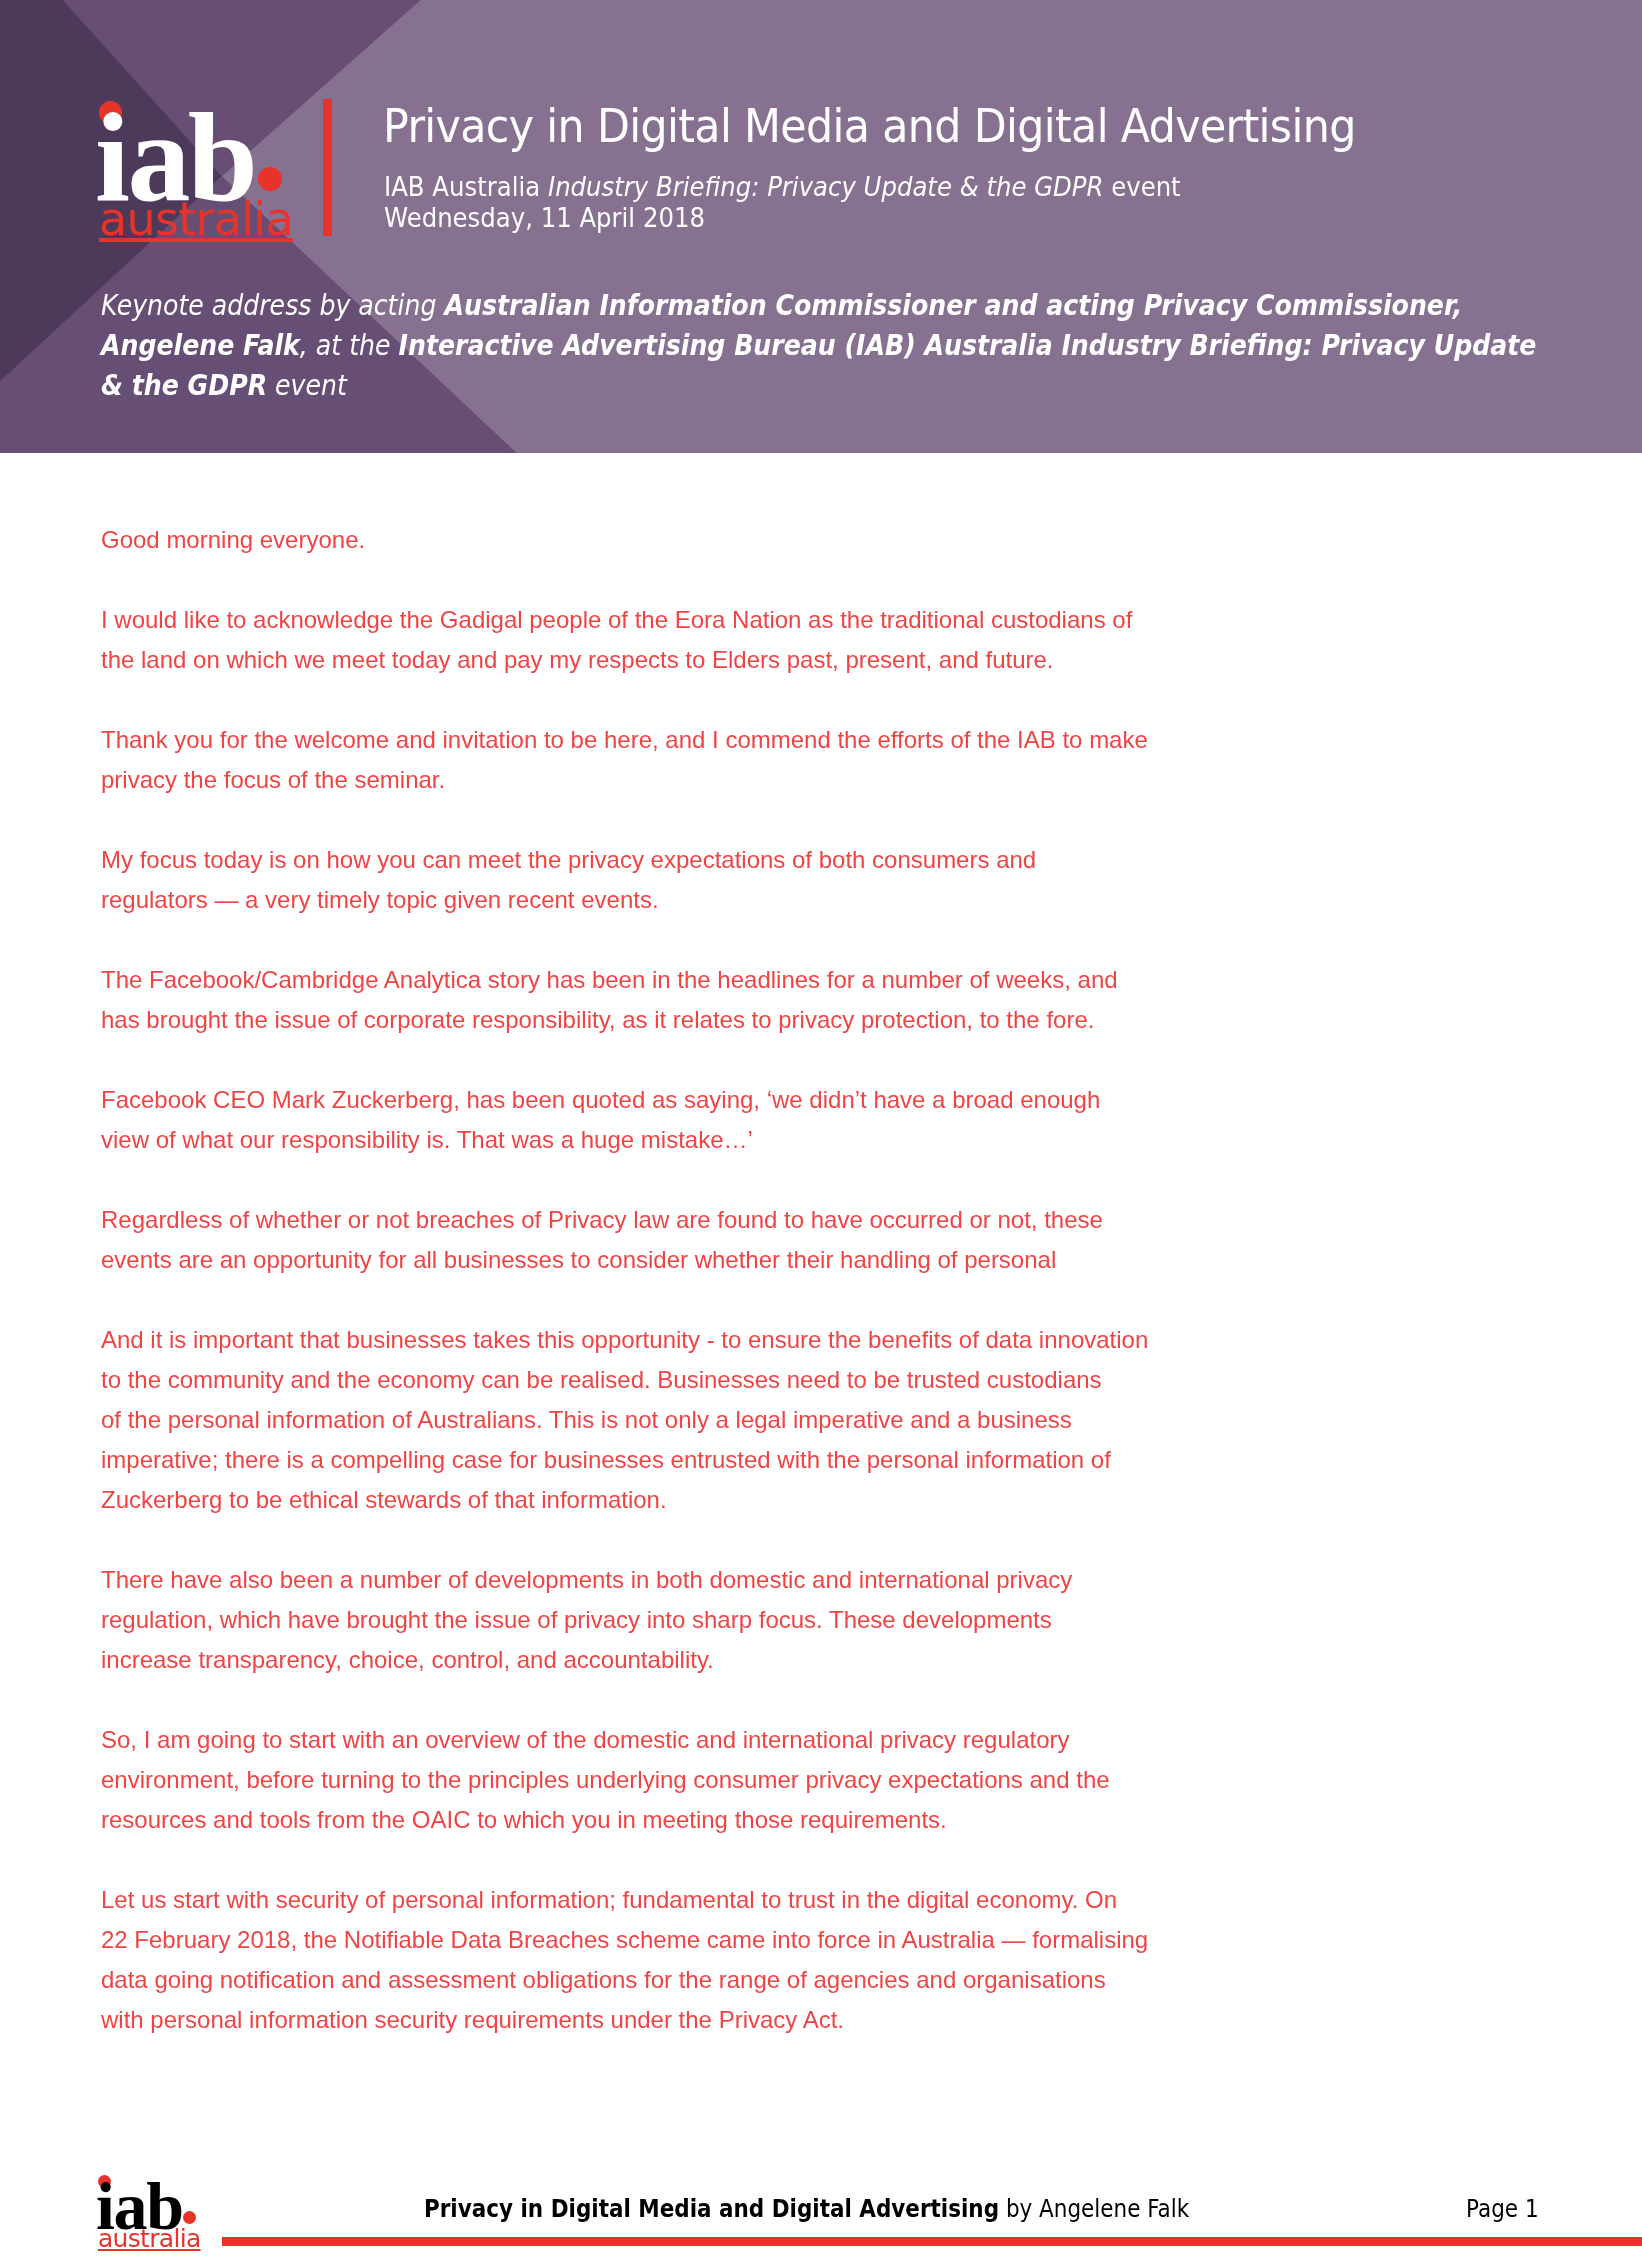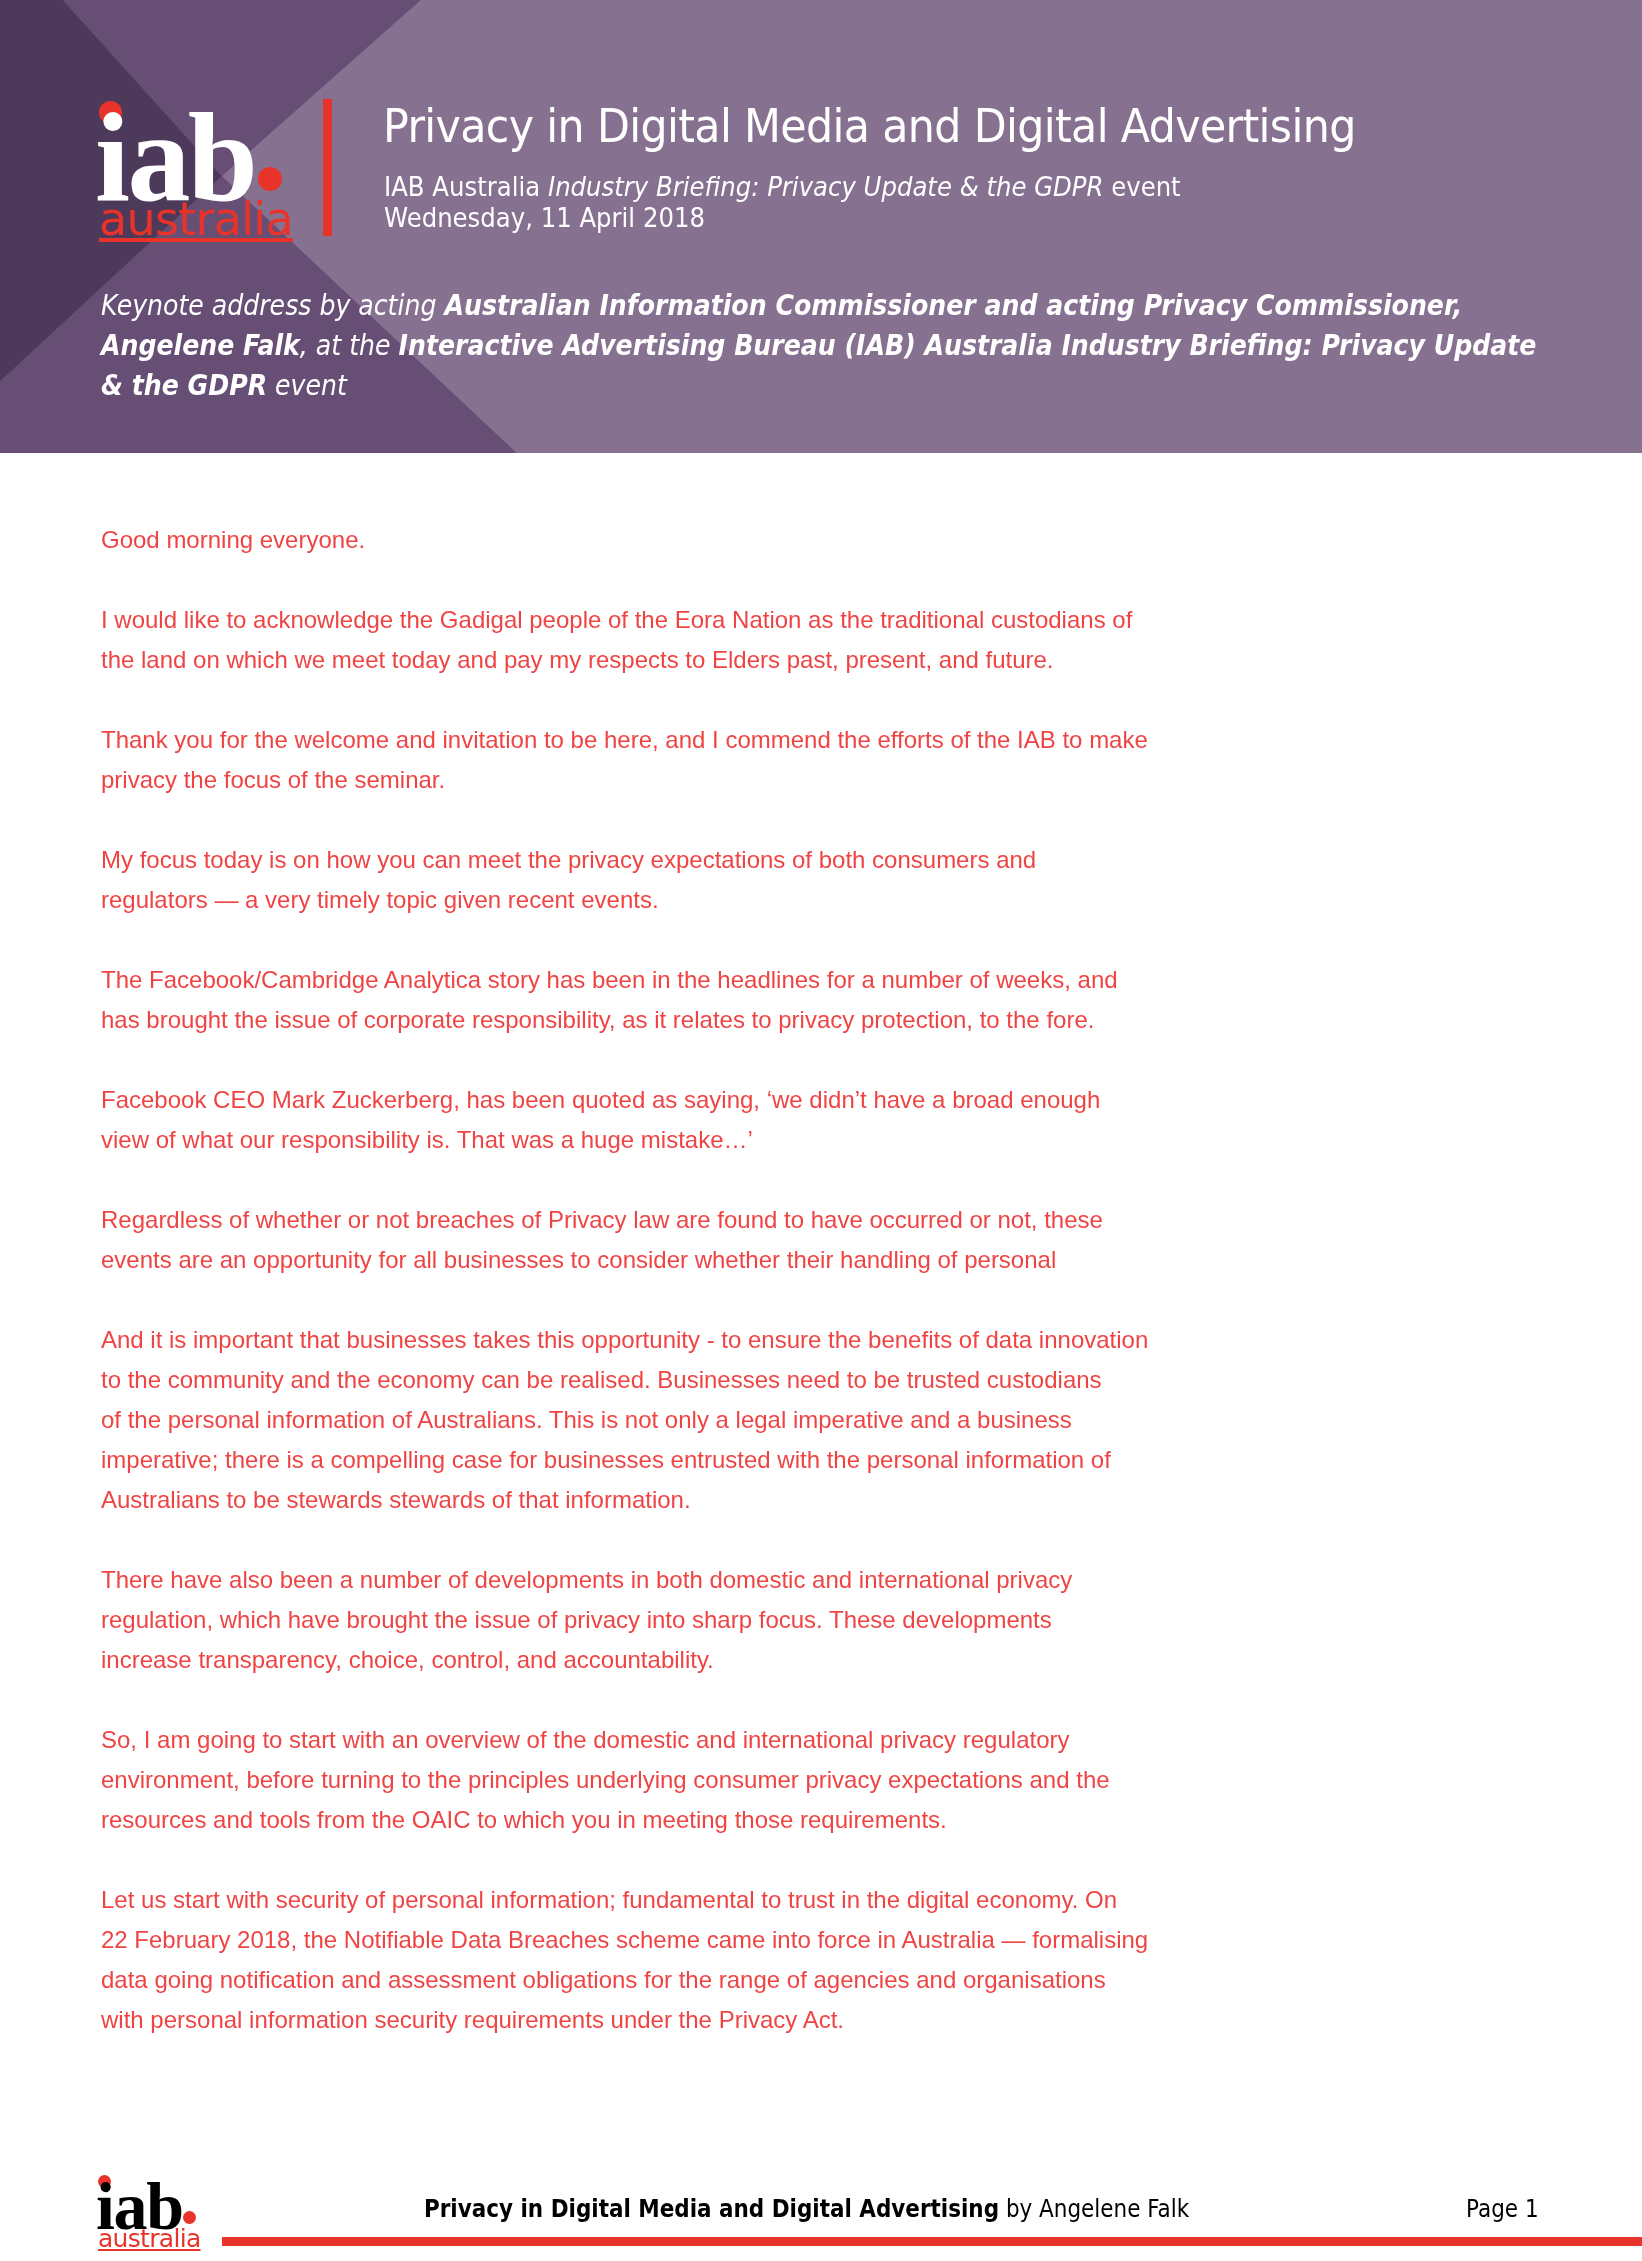--- a/index.html
+++ b/index.html
@@ -91,21 +91,21 @@
     </div>
     <div class="para">
       <span class="line">Regardless of whether or not breaches of Privacy law are found to have occurred or not, these</span>
       <span class="line">events are an opportunity for all businesses to consider whether their handling of personal</span>
     </div>
     <div class="para">
       <span class="line">And it is important that businesses takes this opportunity - to ensure the benefits of data innovation</span>
       <span class="line">to the community and the economy can be realised. Businesses need to be trusted custodians</span>
       <span class="line">of the personal information of Australians. This is not only a legal imperative and a business</span>
       <span class="line">imperative; there is a compelling case for businesses entrusted with the personal information of</span>
-      <span class="line">Australians to be stewards stewards of that information.</span>
+      <span class="line">Zuckerberg to be ethical stewards of that information.</span>
     </div>
     <div class="para">
       <span class="line">There have also been a number of developments in both domestic and international privacy</span>
       <span class="line">regulation, which have brought the issue of privacy into sharp focus. These developments</span>
       <span class="line">increase transparency, choice, control, and accountability.</span>
     </div>
     <div class="para">
       <span class="line">So, I am going to start with an overview of the domestic and international privacy regulatory</span>
       <span class="line">environment, before turning to the principles underlying consumer privacy expectations and the</span>
       <span class="line">resources and tools from the OAIC to which you in meeting those requirements.</span>

